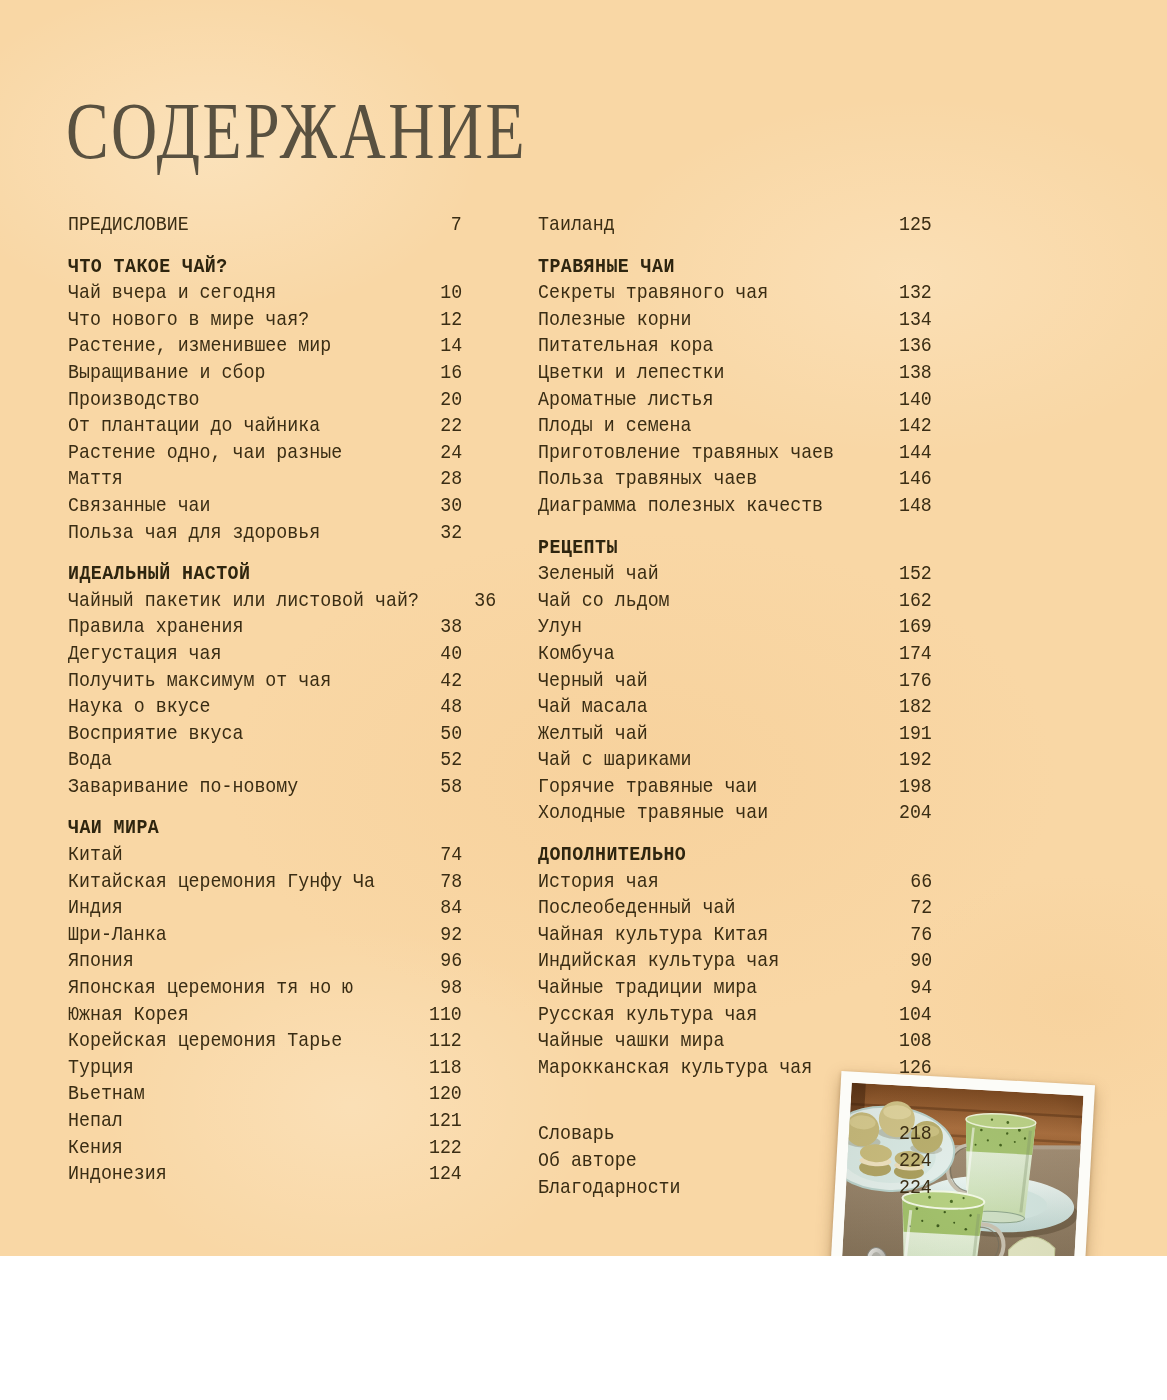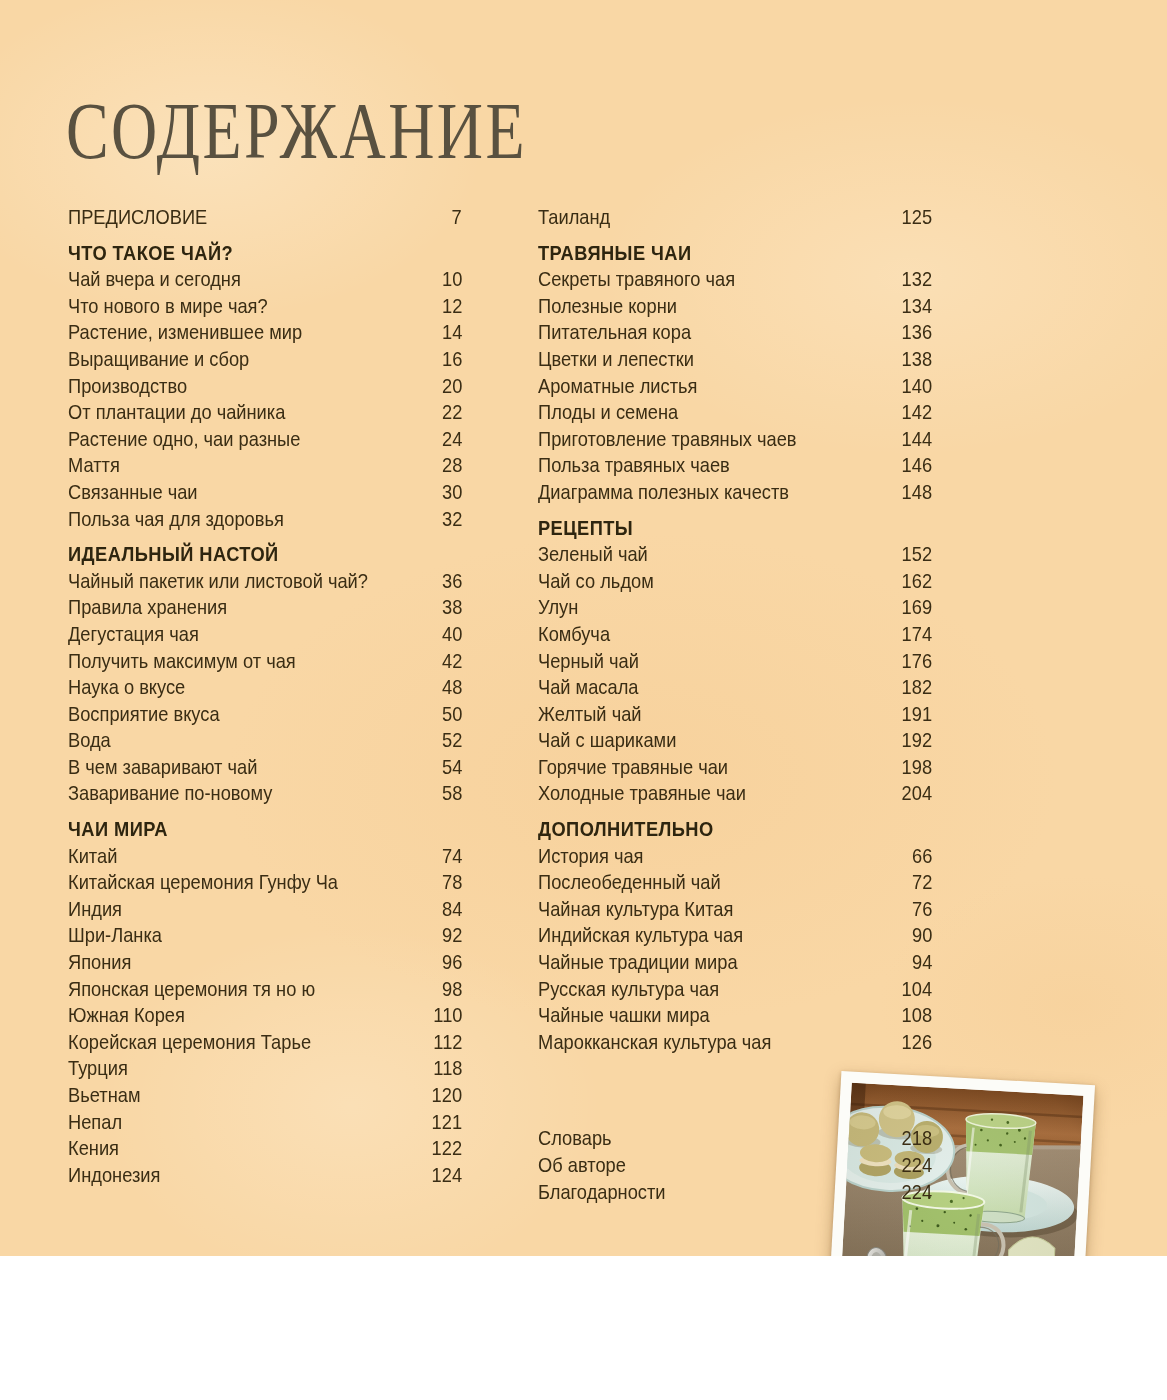--- a/index.html
+++ b/index.html
@@ -15,32 +15,32 @@
       radial-gradient(ellipse 300px 200px at 92% 80%, rgba(243,198,138,.25), transparent 65%);
     font-family:"Liberation Sans", sans-serif;
   }
   .title{
     position:absolute;left:66px;top:91px;margin:0;
     font-family:"Liberation Serif", serif;font-weight:400;
     font-size:80px;line-height:1;letter-spacing:3px;
     color:var(--title,#595140);
     transform:scaleX(.80);transform-origin:left top;white-space:nowrap;
   }
-  .col{position:absolute;top:204px;width:394px;z-index:3;}
+  .col{position:absolute;top:212px;width:394px;z-index:3;font-family:Liberation Mono, monospace;}
   #col-left{left:68px;}
   #col-right{left:538px;text-align:center;}
   .row{
     display:flex;justify-content:space-between;align-items:baseline;
     height:26.6px;line-height:26.6px;font-size:21px;color:var(--entry,#3a2d14);
   }
   .row .label{display:inline-block;transform:scaleX(.87);transform-origin:left center;white-space:nowrap;}
   .row .num{display:inline-block;transform:scaleX(.87);transform-origin:right center;font-variant-numeric:tabular-nums;}
-  .heading-row{margin-top:9px;font-weight:bold;color:var(--heading,#2e250f);}
+  .heading-row{margin-top:15px;font-weight:bold;color:var(--heading,#2e250f);}
   .heading-row .label{letter-spacing:.5px;}
-  .group.gap{margin-top:70px;}
+  .group.gap{margin-top:40px;}
   .photo{
     position:absolute;left:834px;top:1078px;width:254px;height:260px;
     box-sizing:border-box;padding:11px 11px 13px;
     background:#fcfcf8;z-index:2;
     transform:rotate(3.2deg);
     box-shadow:0 6px 16px rgba(110,70,25,.38), 0 1px 4px rgba(110,70,25,.30);
   }
   .photo svg{display:block;}
 </style>
 </head>
@@ -126,24 +126,20 @@
           <span class="label">Наука о вкусе</span>
           <span class="num">48</span>
         </div>
         <div class="row">
           <span class="label">Восприятие вкуса</span>
           <span class="num">50</span>
         </div>
         <div class="row">
           <span class="label">Вода</span>
           <span class="num">52</span>
-        </div>
-        <div class="row">
-          <span class="label">В чем заваривают чай</span>
-          <span class="num">54</span>
         </div>
         <div class="row">
           <span class="label">Заваривание по-новому</span>
           <span class="num">58</span>
         </div>
       </div>
       <div class="group">
         <div class="row heading-row">
           <span class="label">ЧАИ МИРА</span>
         </div>

